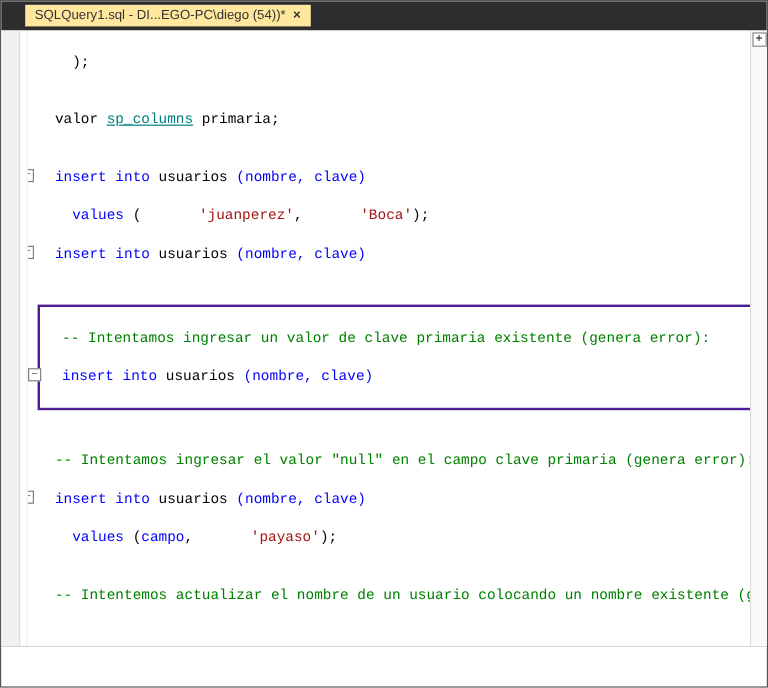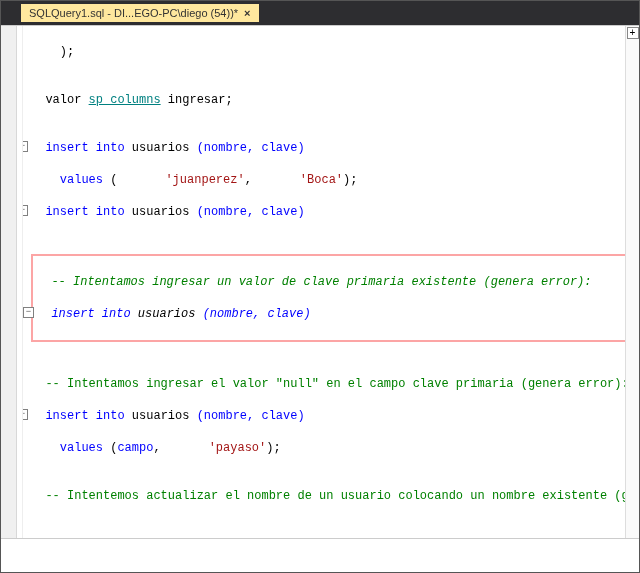--- a/index.html
+++ b/index.html
@@ -10,41 +10,41 @@
   .editor-wrap { flex: 0 0 280px; display: flex; border-top: 1px solid #ccc; border-bottom: 1px solid #ccc; position: relative; }
   .gutter { width: 16px; background: #f0f0f0; border-right: 1px solid #d8d8d8; }
   .gutter-yellow { width: 6px; background: #fff; border-right: 1px solid #eee; }
   .code { font-family: Consolas, "Courier New", monospace; font-size: 12px; line-height: 16px; white-space: pre; padding: 2px 4px 2px 8px; flex: 1; overflow: auto; position: relative; background:#fff; }
   .c-line { display: block; position: relative; }
   .fold { position: absolute; left: -14px; top: 1px; width: 11px; height: 11px; border: 1px solid #808080; background: #fff; font-size: 9px; line-height: 9px; text-align: center; color: #555; }
   .kw { color: #0000ff; }
   .s  { color: #a31515; margin-left: 48px; }
   .fn { color: #008080; text-decoration: underline; }
   .cmt{ color: #008000; }
-  .red-box { border: 2px solid #fca5a5; padding: 2px 4px; margin: 2px 0; font-style: italic; }
+  .red-box { border: 2px solid #4c1d95; padding: 2px 4px; margin: 2px 0; }
   .right-strip { position: absolute; right: 0; top: 0; bottom: 0; width: 14px; background: #fafafa; border-left: 1px solid #ddd; }
   .right-strip .plus { width: 12px; height: 12px; border: 1px solid #888; margin: 1px auto; font-size: 10px; line-height: 10px; text-align: center; background:#fff;}
 </style>
 </head>
 <body>
 
 <div class="tab-strip">
   <div class="tab">
     <span>SQLQuery1.sql - DI...EGO-PC\diego (54))*</span>
     <span class="close">×</span>
   </div>
 </div>
 
 <div class="editor-wrap">
   <div class="gutter"></div>
   <div class="gutter-yellow"></div>
   <div class="code">
 <span class="c-line"><span>    );</span></span>
 <span class="c-line"></span>
-<span class="c-line"><span>  valor </span><span class="fn">sp_columns</span><span> ingresar;</span></span>
+<span class="c-line"><span>  valor </span><span class="fn">sp_columns</span><span> primaria;</span></span>
 <span class="c-line"></span>
 <span class="c-line"><span class="fold">−</span><span class="kw">  insert into</span><span> usuarios </span><span class="kw">(nombre, clave)</span></span>
 <span class="c-line"><span class="kw">    values </span><span>(</span><span class="s">'juanperez'</span><span>,</span><span class="s">'Boca'</span><span>);</span></span>
 <span class="c-line"><span class="fold">−</span><span class="kw">  insert into</span><span> usuarios </span><span class="kw">(nombre, clave)</span></span>
 <span class="c-line"></span>
 <div class="red-box">
 <span class="c-line"><span class="cmt">  -- Intentamos ingresar un valor de clave primaria existente (genera error):</span></span>
 <span class="c-line"><span class="fold">−</span><span class="kw">  insert into</span><span> usuarios </span><span class="kw">(nombre, clave)</span></span>
 </div>
 <span class="c-line"></span>

